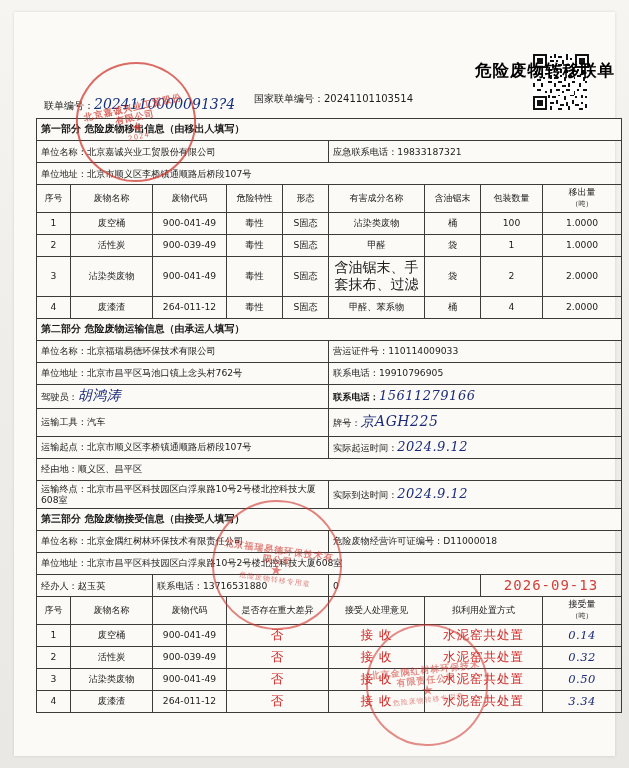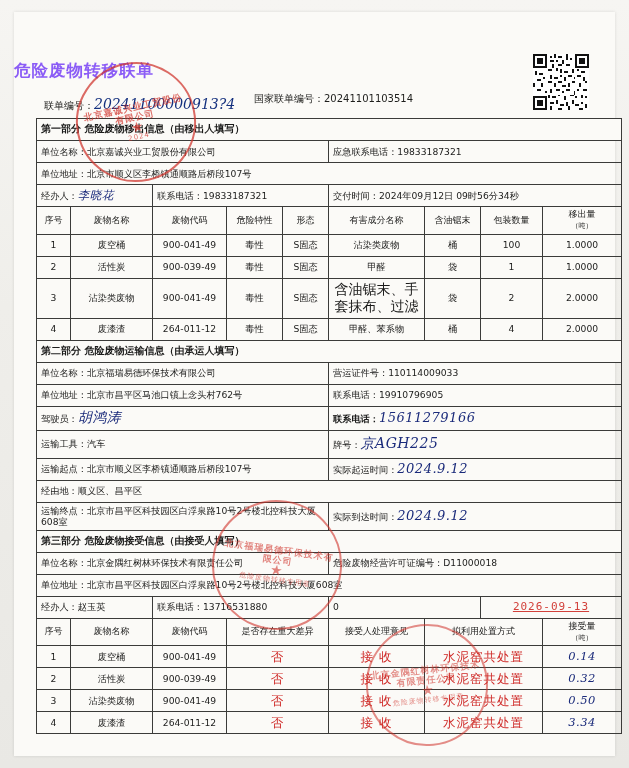--- a/index.html
+++ b/index.html
@@ -14,22 +14,22 @@
     position:absolute;left:0;top:0;width:629px;height:768px;
     background:linear-gradient(180deg,#f6f5f2 0%,#efeeea 40%,#e9e8e4 100%);
   }
   .sheet{
     position:absolute;left:14px;top:12px;width:601px;height:744px;
     background:#fbfaf7;
     box-shadow:0 0 3px rgba(0,0,0,.12);
   }
   
   .title{
-    position:absolute;left:0;right:0;top:48px;text-align:left;
-    font-size:16.5px;font-weight:bold;color:#8b5cf6;letter-spacing:1px;
+    position:absolute;left:0;right:0;top:48px;text-align:right;
+    font-size:16.5px;font-weight:bold;color:#000000;letter-spacing:1px;
   }
   .qr{
     position:absolute;right:26px;top:42px;width:56px;height:56px;
     background:#fff;
   }
   .qr svg{display:block}
   .lianbh{
     position:absolute;left:30px;top:84px;font-size:10px;color:#1d1d1b;
   }
   .guojia{
@@ -70,21 +70,21 @@
     font-size:14px;
   }
   .red-hand{
     font-family:"DejaVu Serif","Liberation Serif",serif;
     color:#cf2a28;
     font-size:12.5px;
     letter-spacing:1px;
   }
   .red-date{
     font-family:"DejaVu Sans Mono","Liberation Mono",monospace;
-    color:#d2403a;font-size:11px;letter-spacing:1px;text-decoration:underline;
+    color:#d2403a;font-size:14px;letter-spacing:1px;
   }
   
   .stamp{
     position:absolute;border:2.5px solid #d0342c;border-radius:50%;
     color:#d0342c;opacity:.72;pointer-events:none;
     display:flex;align-items:center;justify-content:center;
     text-align:center;font-size:8px;line-height:1.1;
     transform:rotate(-12deg);
     font-family:"DejaVu Sans","Liberation Sans",sans-serif;
   }
@@ -228,31 +228,20 @@
         <td colspan="4">
           <span>应急联系电话：</span><span>19833187321</span>
         </td>
       </tr>
       <tr>
         <td colspan="9">
           <span>单位地址：</span><span>北京市顺义区李桥镇通顺路后桥段107号</span>
         </td>
       </tr>
       <tr>
-        <td colspan="2">
-          <span>经办人：</span><span class="hand">李晓花</span>
-        </td>
-        <td colspan="3">
-          <span>联系电话：</span><span>19833187321</span>
-        </td>
-        <td colspan="4">
-          <span>交付时间：</span><span>2024年09月12日 09时56分34秒</span>
-        </td>
-      </tr>
-      <tr>
         <td class="hdr">序号</td>
         <td class="hdr">废物名称</td>
         <td class="hdr">废物代码</td>
         <td class="hdr">危险特性</td>
         <td class="hdr">形态</td>
         <td class="hdr">有害成分名称</td>
         <td class="hdr">含油锯末</td>
         <td class="hdr">包装数量</td>
         <td class="hdr">
           <span>移出量</span><br>

